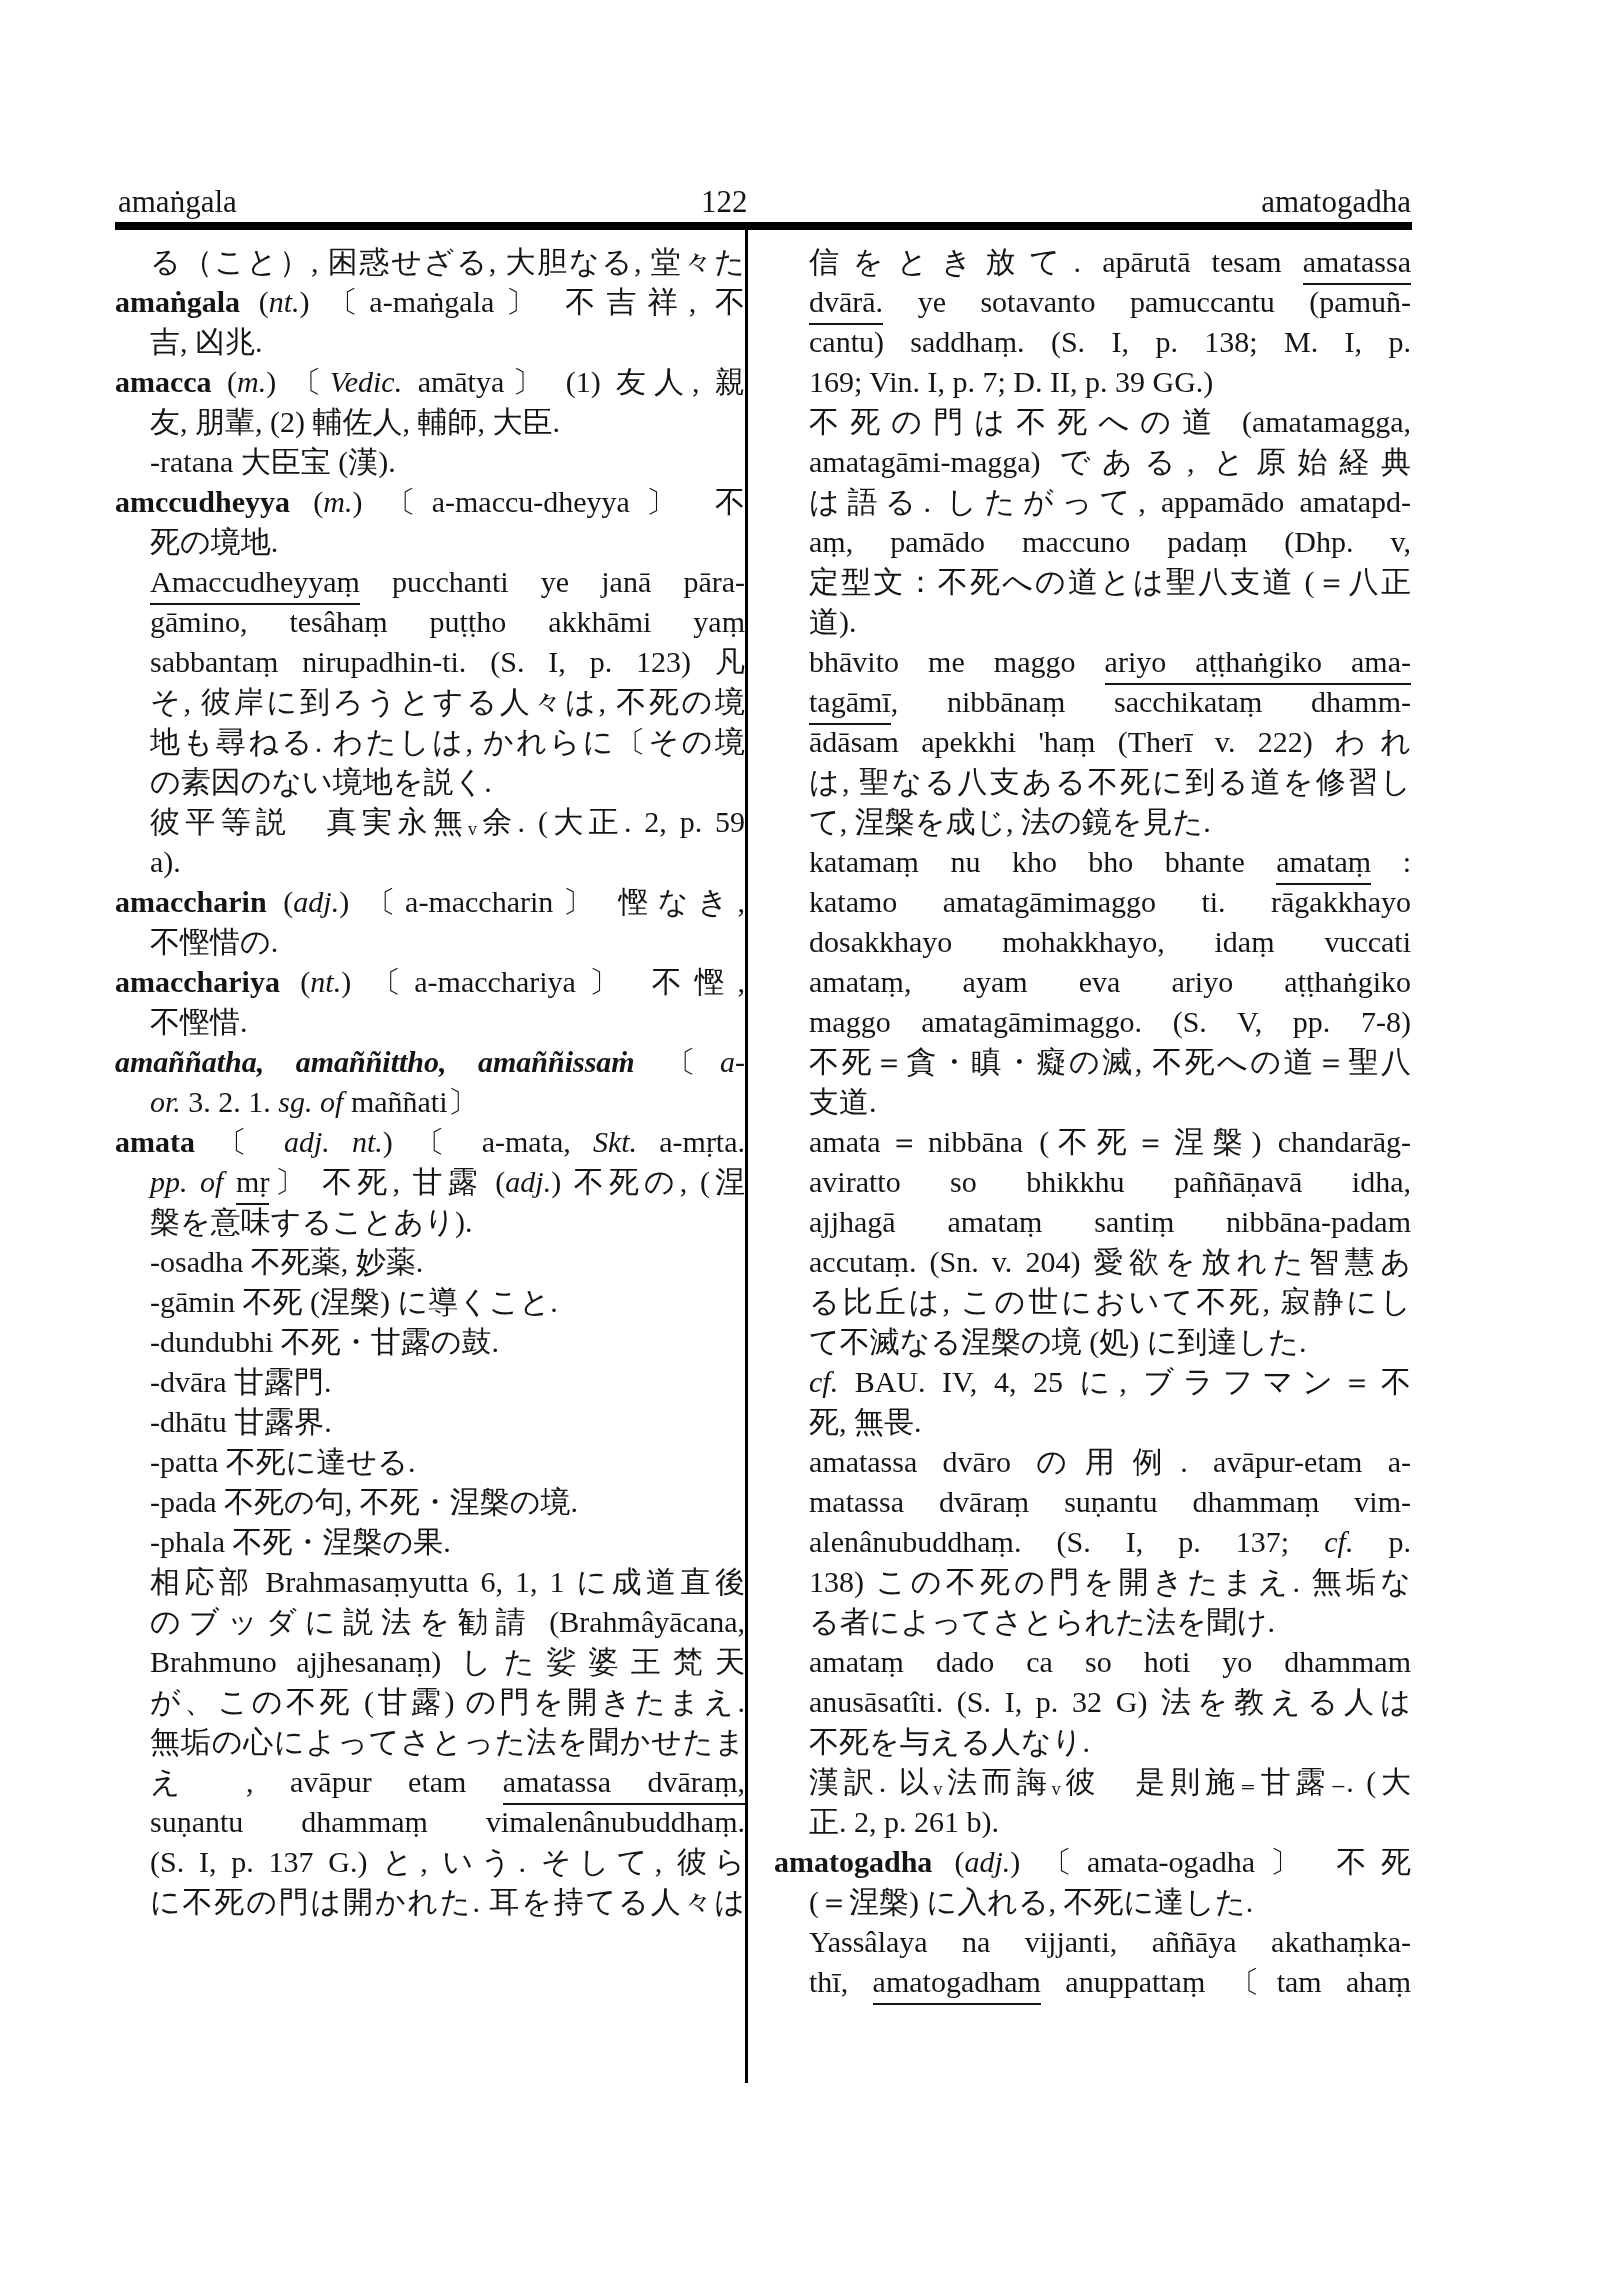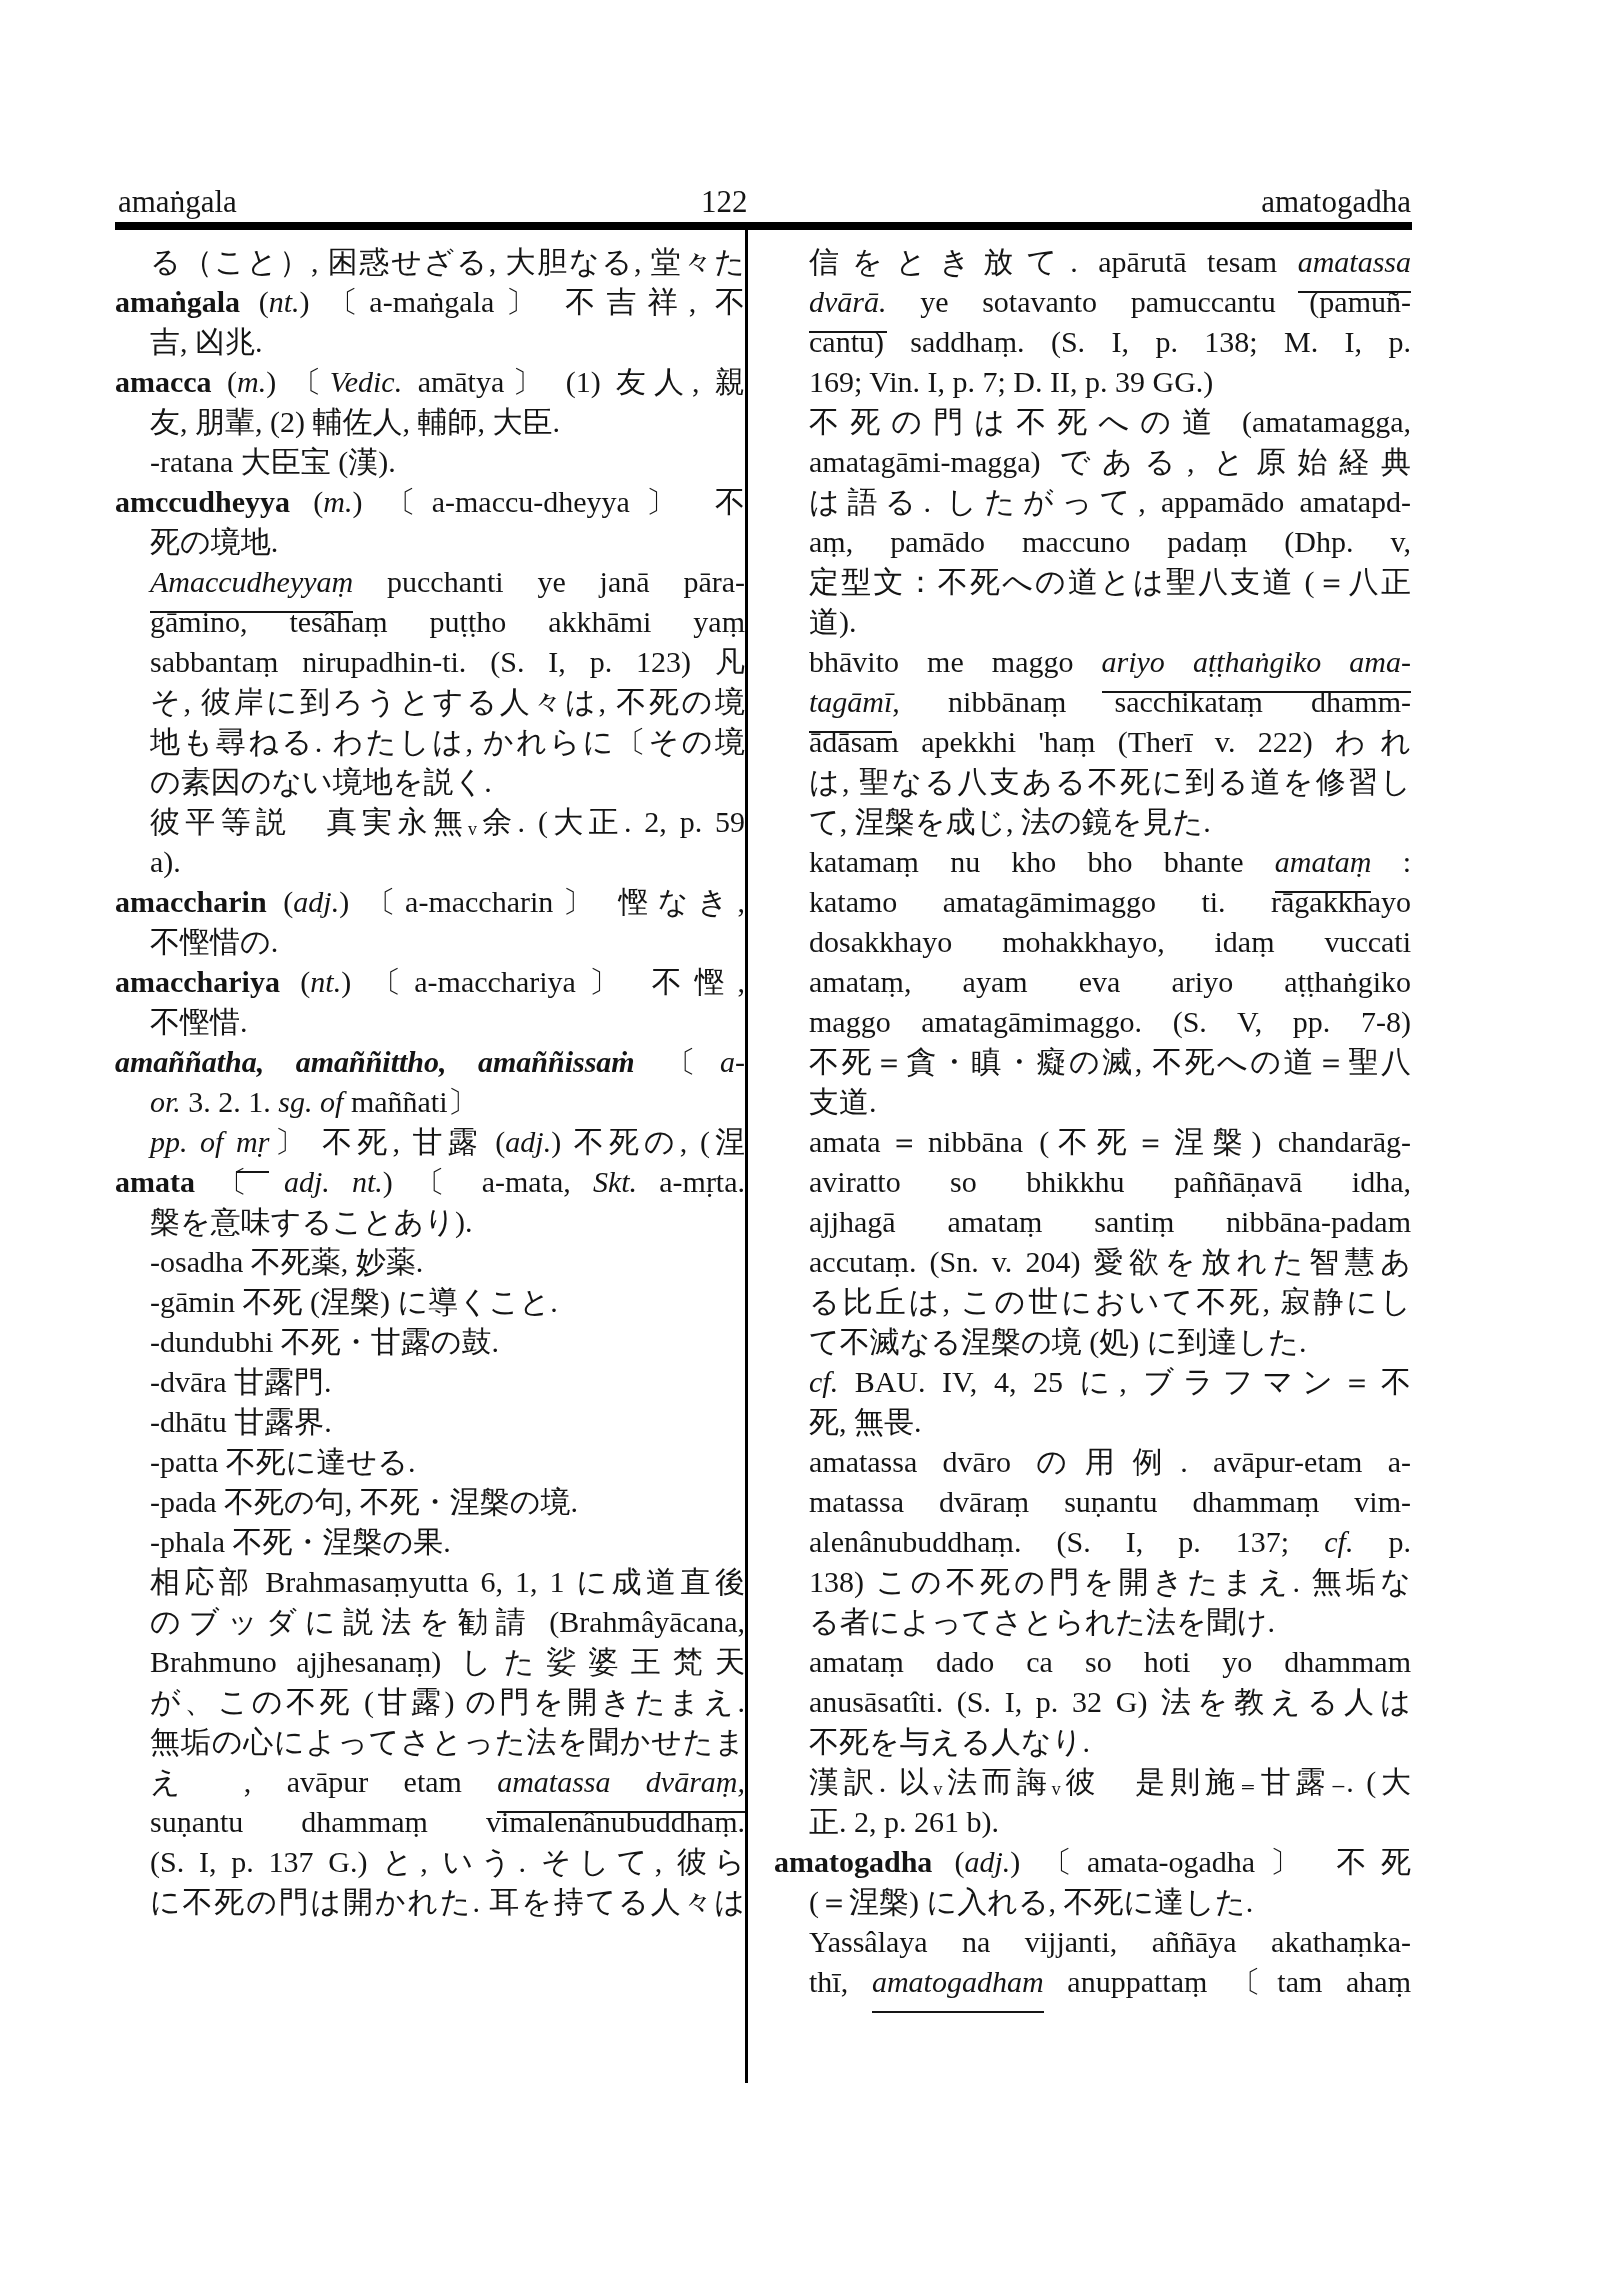--- a/index.html
+++ b/index.html
@@ -35,21 +35,21 @@
   .line {
     font-size:30px; line-height:40px; height:40px;
     text-align:justify;
     white-space:nowrap;
   }
   .line.ind  { padding-left:35px; }
   .line.full { text-align-last:justify; }
   .b  { font-weight:bold; }
   .i  { font-style:italic; }
   .bi { font-weight:bold; font-style:italic;margin-top:48px; }
-  .u  { border-bottom:2.3px solid currentColor; padding-bottom:13px;font-style:italic; }
+  .u  { border-bottom:2.3px solid currentColor; padding-bottom:5px; }
 </style>
 </head>
 <body>
 
 <div class="running-head" id="head-left">amaṅgala</div>
 
 <div class="running-head" id="head-center">122</div>
 
 <div class="running-head" id="head-right">amatogadha</div>
 
@@ -72,22 +72,22 @@
     <div class="line ind full"><span>地も尋ねる. わたしは, かれらに〔その境</span></div>
     <div class="line ind"><span>の素因のない境地を説く.</span></div>
     <div class="line ind full"><span>彼平等説　真実永無ᵥ余. (大正. 2, p. 59</span></div>
     <div class="line ind"><span>a).</span></div>
     <div class="line full"><span class="b">amaccharin</span><span> (</span><span class="i">adj.</span><span>) 〔a-maccharin〕 慳なき,</span></div>
     <div class="line ind"><span>不慳惜の.</span></div>
     <div class="line full"><span class="b">amacchariya</span><span> (</span><span class="i">nt.</span><span>) 〔a-macchariya〕 不慳,</span></div>
     <div class="line ind"><span>不慳惜.</span></div>
     <div class="line full"><span class="bi">amaññatha, amaññittho, amaññissaṁ</span><span> 〔</span><span class="i">a-</span></div>
     <div class="line ind"><span class="i">or.</span><span> 3. 2. 1. </span><span class="i">sg. of</span><span> maññati〕</span></div>
+    <div class="line full"><span class="b">amata</span><span> 〔 </span><span class="i">adj. nt.</span><span>) 〔 a-mata, </span><span class="i">Skt.</span><span> a-mṛta.</span></div>
     <div class="line ind full"><span class="i">pp. of</span><span> </span><span class="u">mṛ</span><span>〕 不死, 甘露 (</span><span class="i">adj.</span><span>) 不死の, (涅</span></div>
-    <div class="line full"><span class="b">amata</span><span> 〔 </span><span class="i">adj. nt.</span><span>) 〔 a-mata, </span><span class="i">Skt.</span><span> a-mṛta.</span></div>
     <div class="line ind"><span>槃を意味することあり).</span></div>
     <div class="line ind"><span>-osadha 不死薬, 妙薬.</span></div>
     <div class="line ind"><span>-gāmin 不死 (涅槃) に導くこと.</span></div>
     <div class="line ind"><span>-dundubhi 不死・甘露の鼓.</span></div>
     <div class="line ind"><span>-dvāra 甘露門.</span></div>
     <div class="line ind"><span>-dhātu 甘露界.</span></div>
     <div class="line ind"><span>-patta 不死に達せる.</span></div>
     <div class="line ind"><span>-pada 不死の句, 不死・涅槃の境.</span></div>
     <div class="line ind"><span>-phala 不死・涅槃の果.</span></div>
     <div class="line ind full"><span>相応部 Brahmasaṃyutta 6, 1, 1 に成道直後</span></div>

